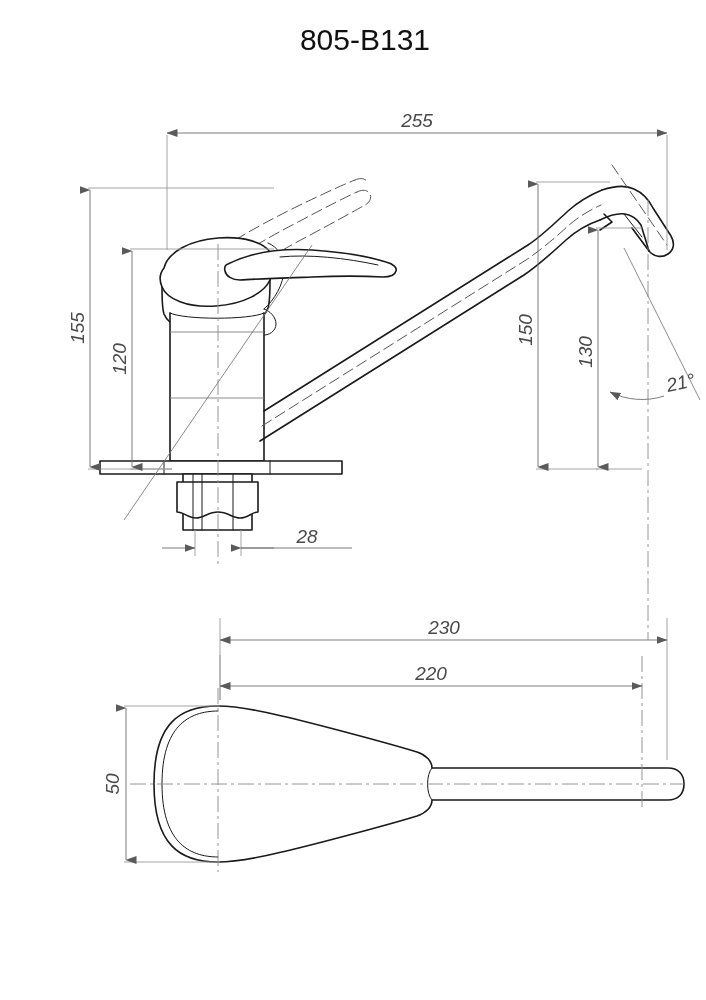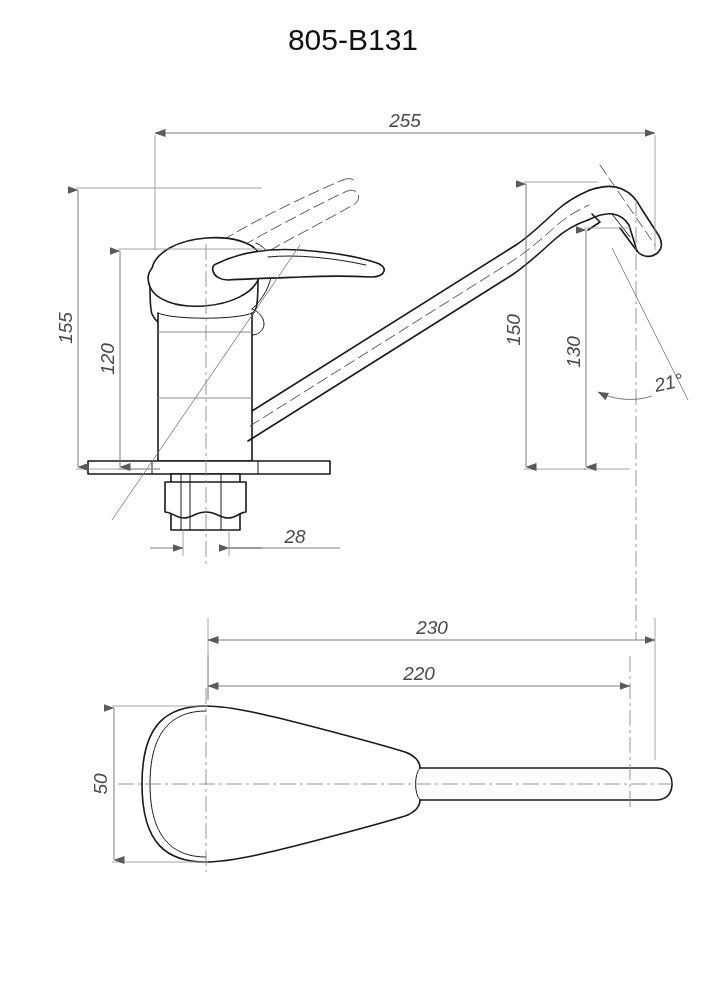--- a/index.html
+++ b/index.html
@@ -1,18 +1,18 @@
 <!DOCTYPE html>
 <html><head>
 <meta charset="utf-8">
 <style>
   html,body{margin:0;padding:0;background:#ffffff;}
   body{width:706px;height:1000px;position:relative;overflow:hidden;
        font-family:"Liberation Sans",sans-serif;}
-  #drawing-root{position:absolute;left:0;top:0;width:657px;height:1000px;}
+  #drawing-root{position:absolute;left:12px;top:0;width:657px;height:1000px;}
   svg#tech-drawing{display:block;width:706px;height:1000px;}
   .title-text{font-family:"Liberation Sans",sans-serif;font-size:30px;fill:#111111;}
   .dim-text{font-family:"Liberation Sans",sans-serif;font-size:19px;fill:#4a4a4a;
             font-style:italic;}
   .outline{fill:none;stroke:#1a1a1a;stroke-width:1.6;stroke-linejoin:round;
            stroke-linecap:round;}
   .outline-thin{fill:none;stroke:#1a1a1a;stroke-width:1.0;stroke-linejoin:round;
            stroke-linecap:round;}
   .ghost{fill:none;stroke:#555555;stroke-width:1.0;
          stroke-dasharray:11 5;stroke-linecap:round;}

